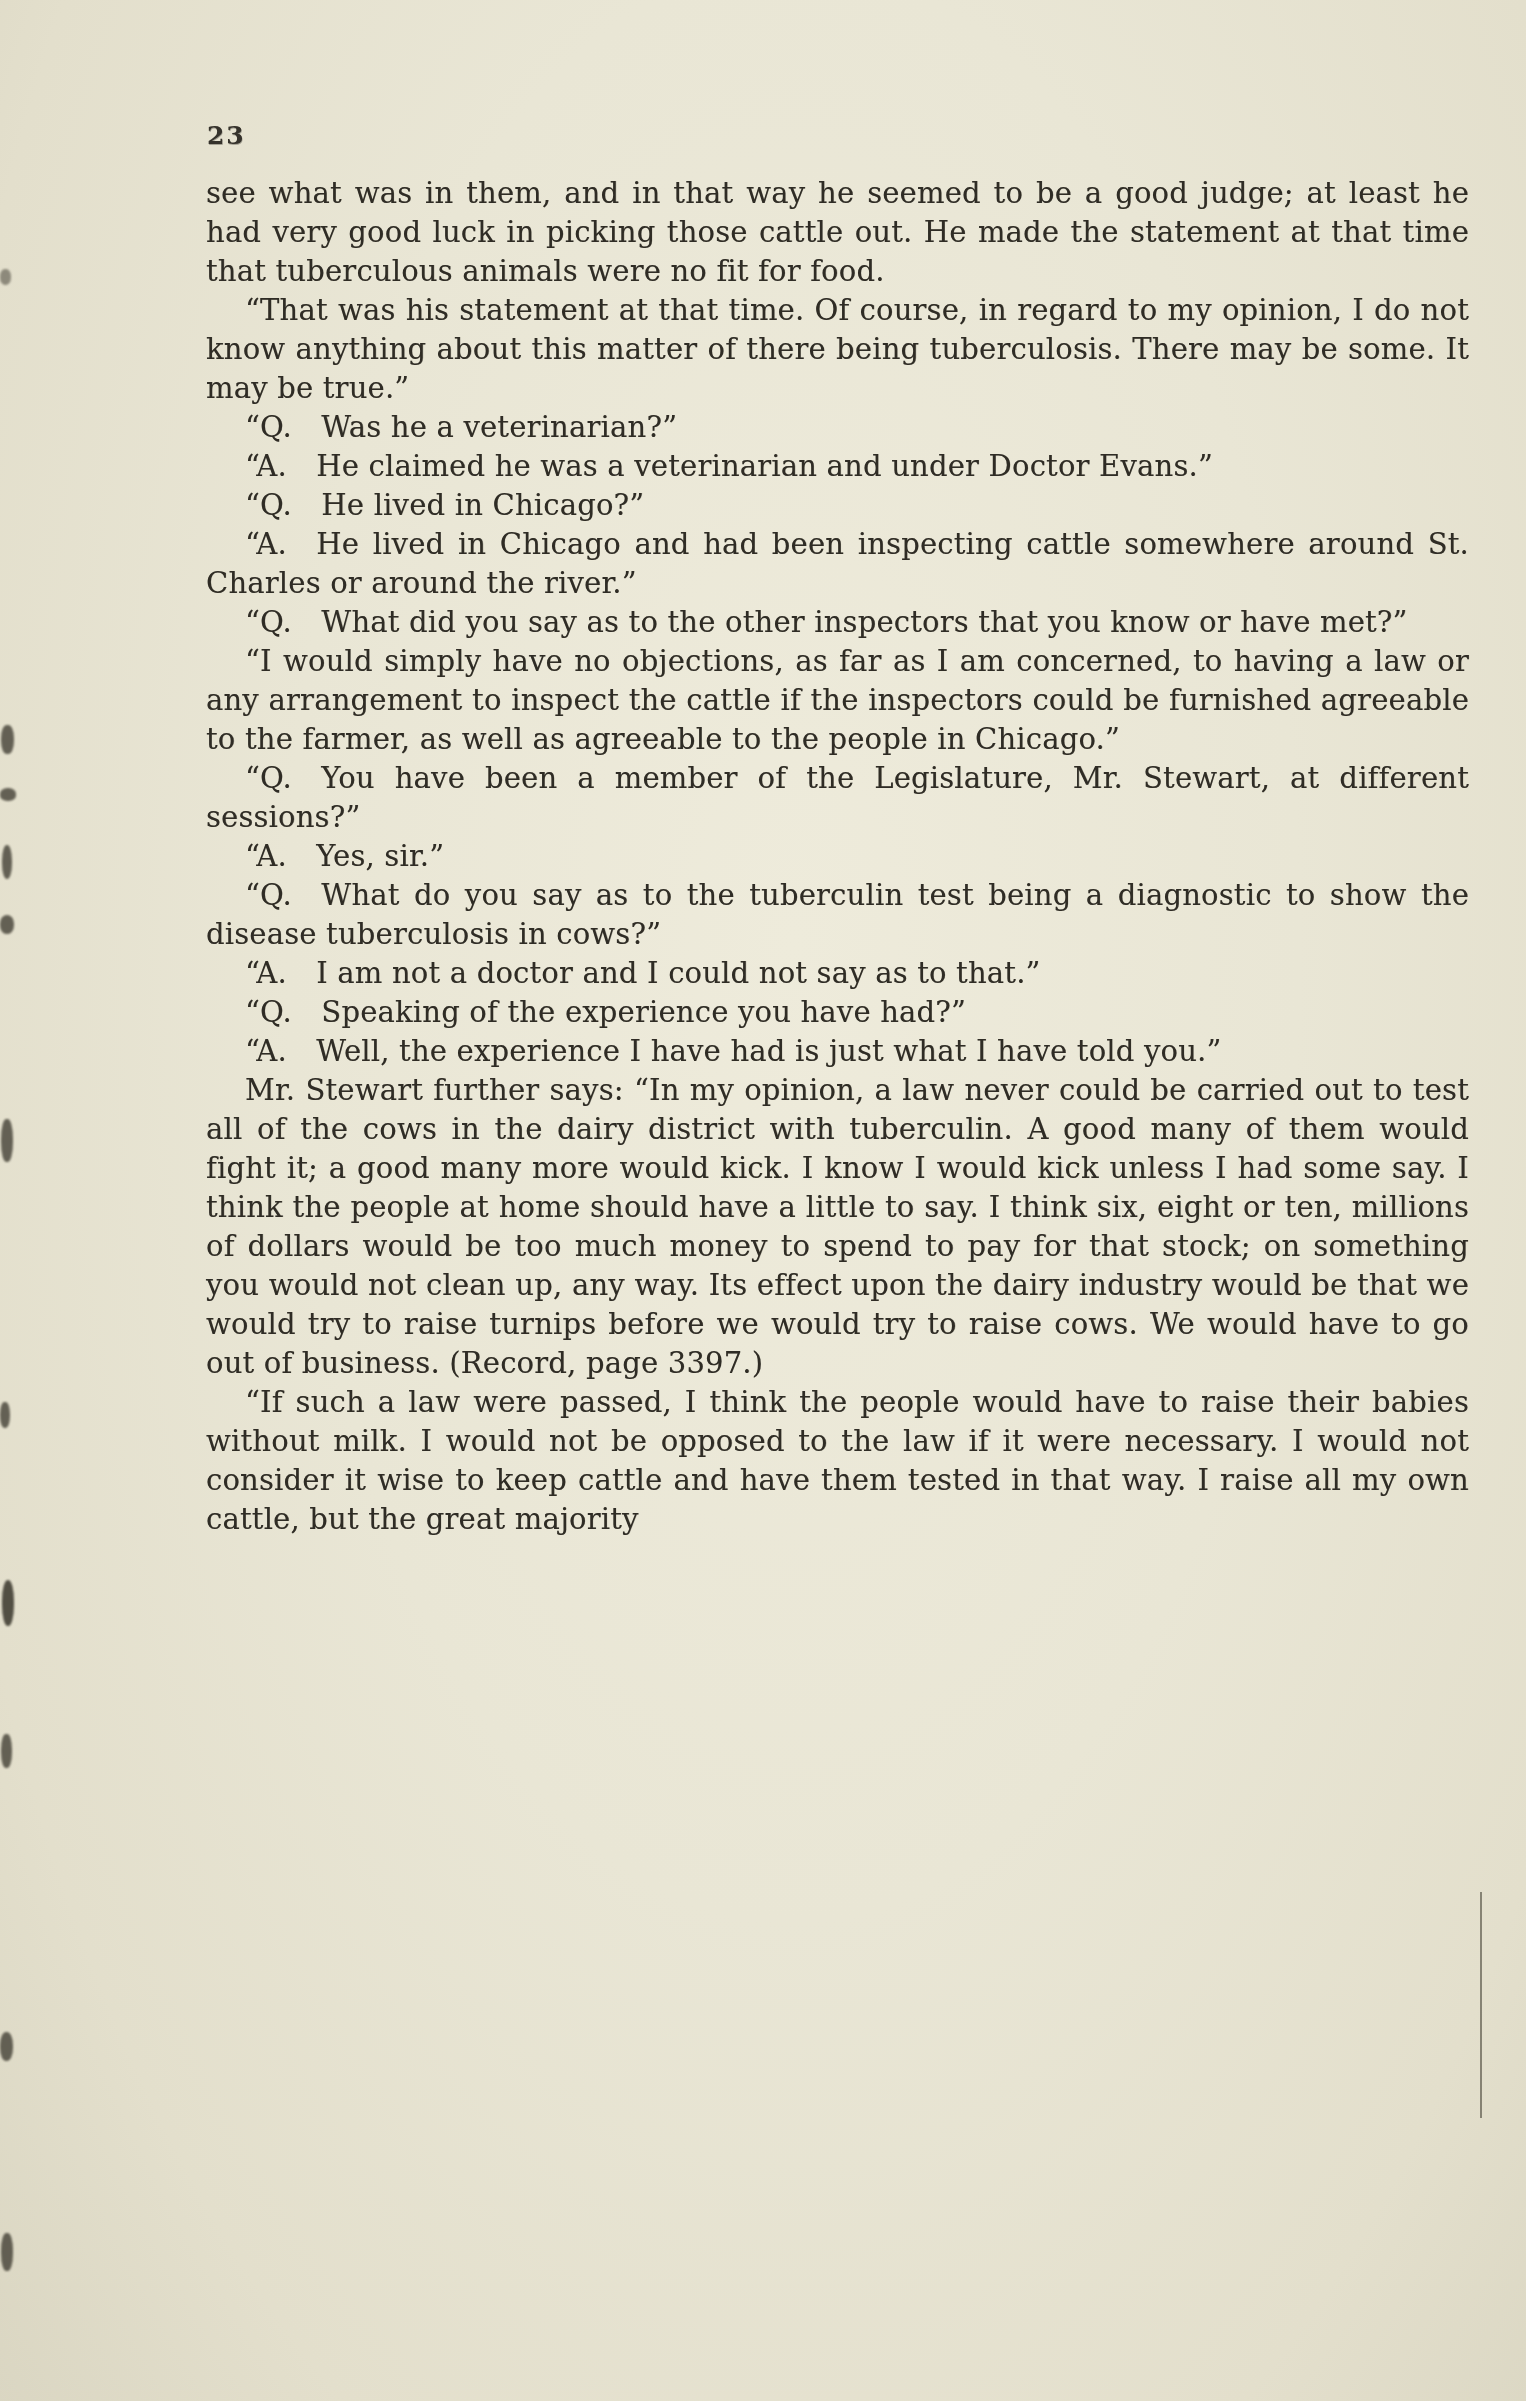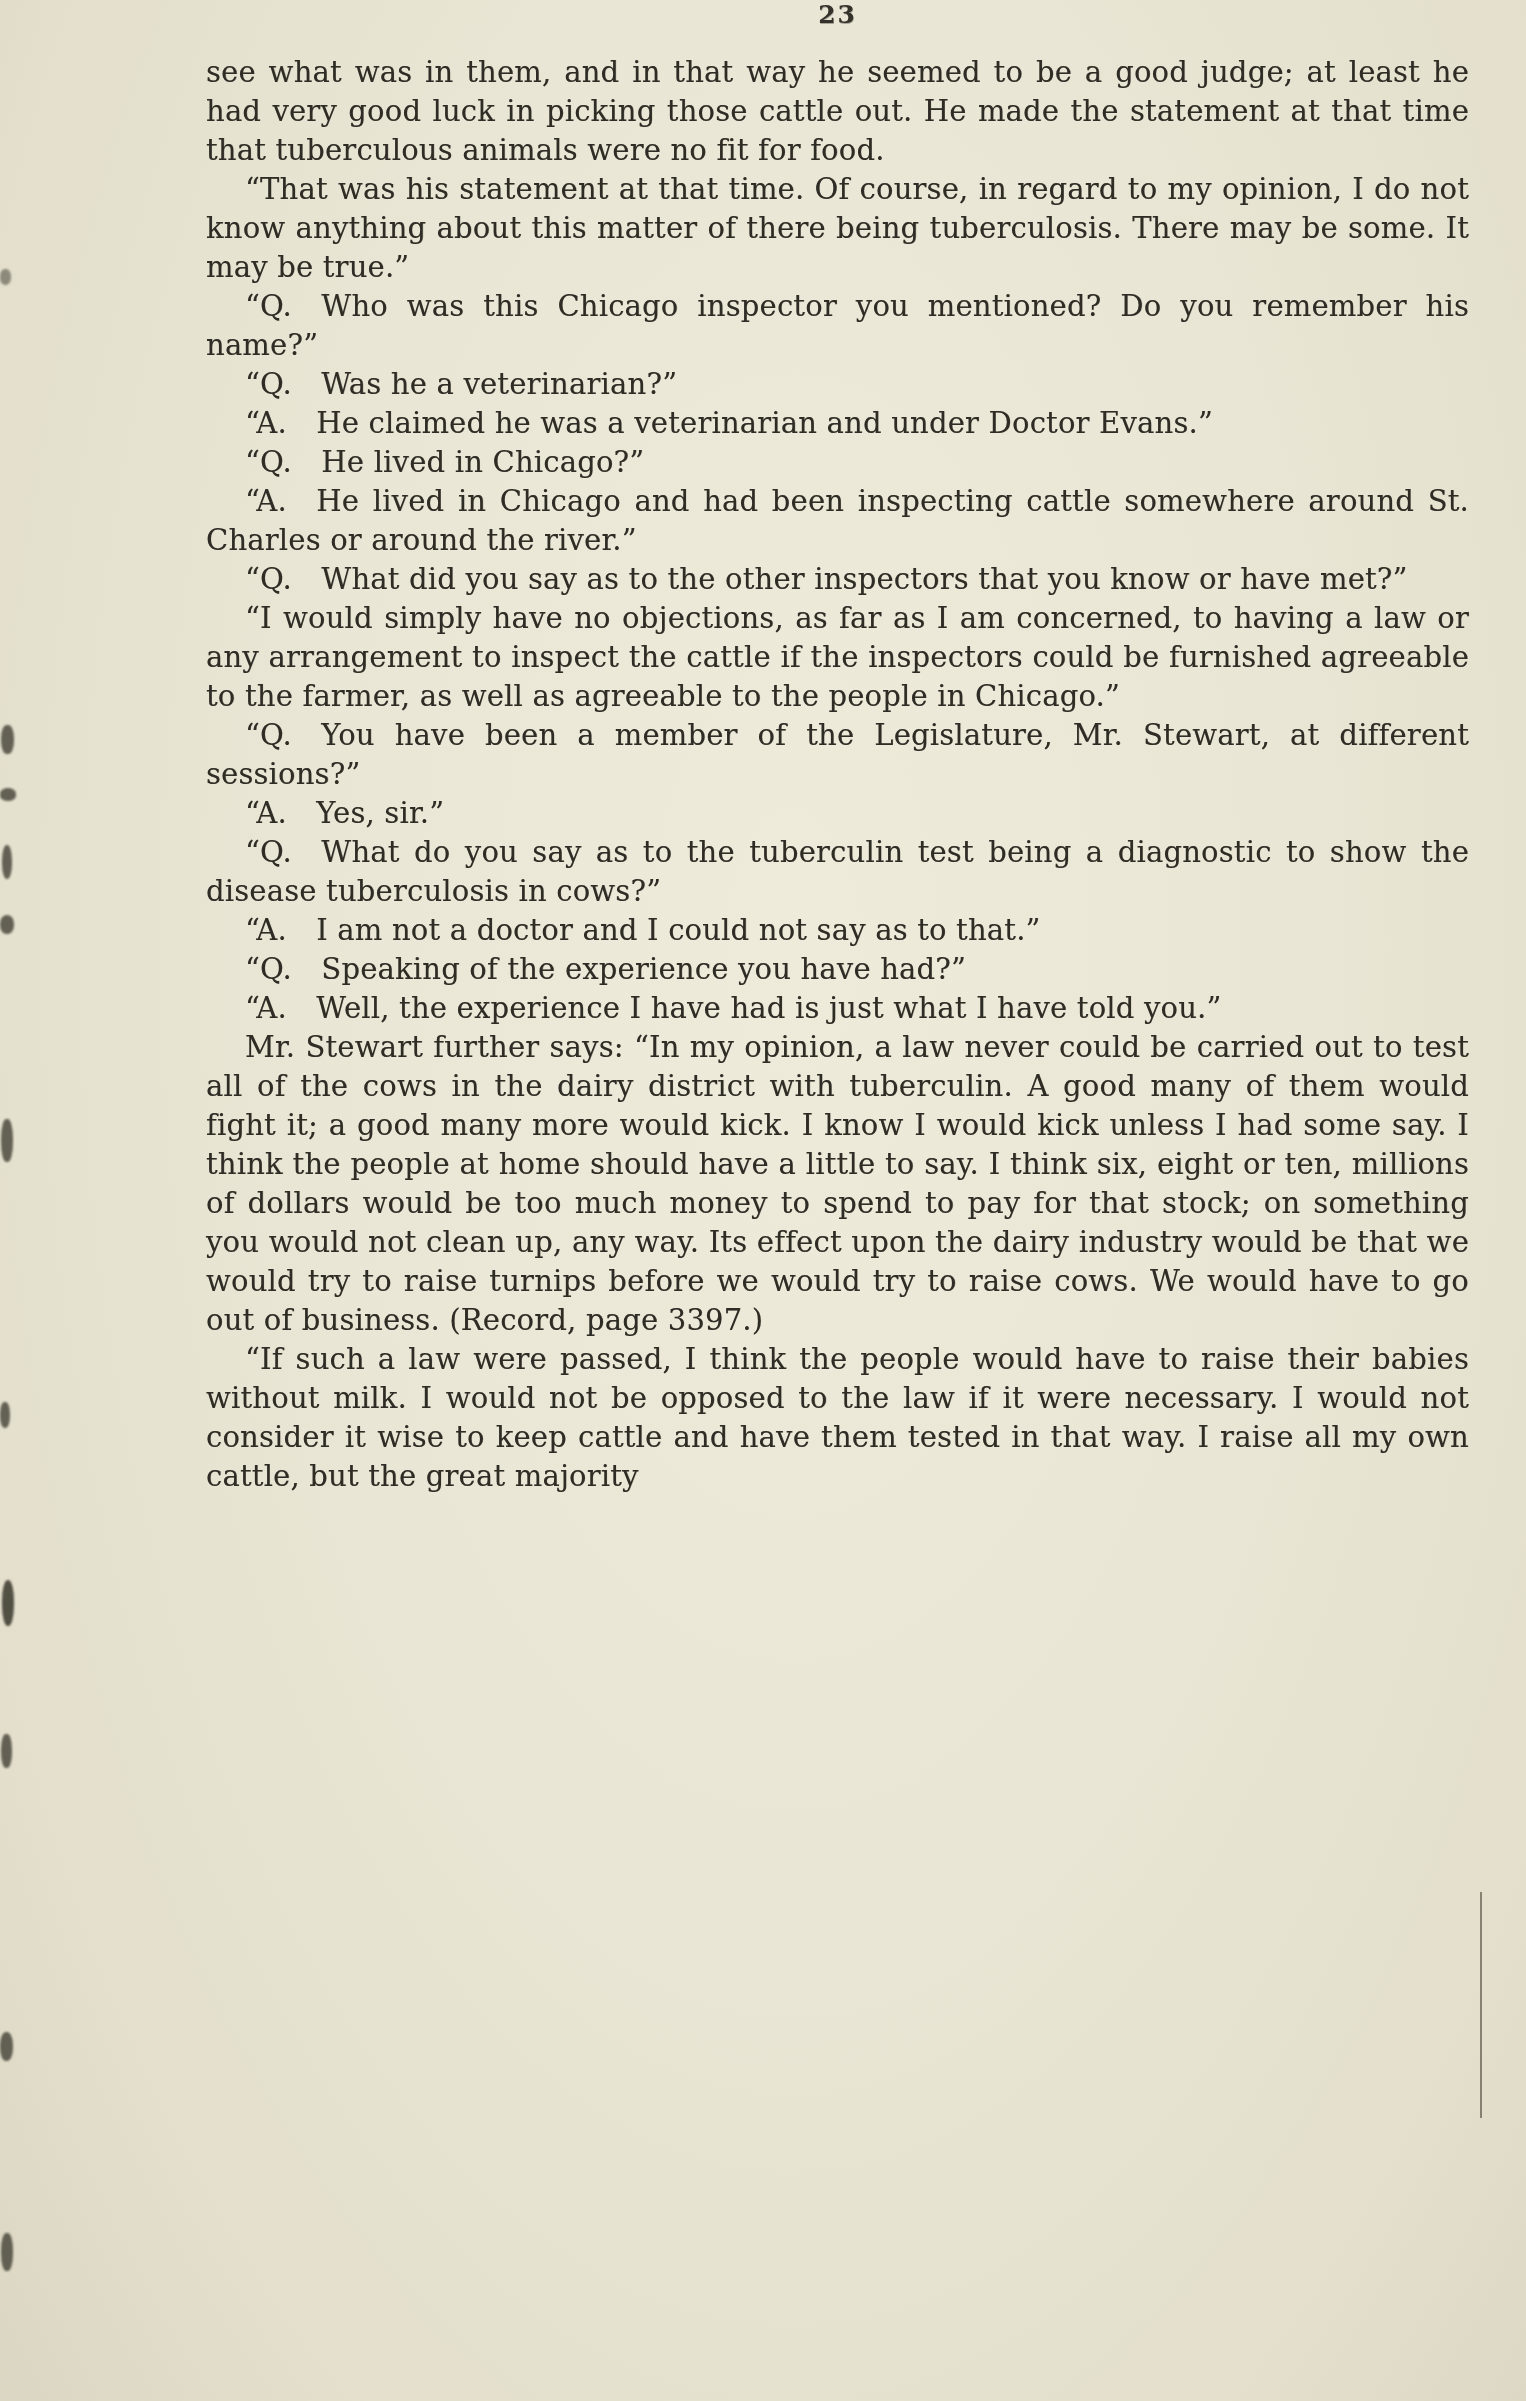--- a/index.html
+++ b/index.html
@@ -16,23 +16,23 @@
     font-family: "DejaVu Serif", "Liberation Serif", serif;
     color: #2f2c25;
   }
 
   .page {
     position: absolute;
     inset: 0;
   }
 
   .page-number {
+    padding-top: 121px;
     margin-left: 207px;
     margin-right: 58px;
-    text-align: center;
     font-size: 25px;
     font-weight: bold;
     letter-spacing: 1.9px;
     color: #35322b;
     text-shadow: 0.5px 0.5px 0 rgba(47,44,37,0.35);
   }
 
   .text-block {
     margin: 24px 57px 0 206px;
     font-size: 29px;
@@ -82,21 +82,20 @@
 </head>
 <body>
 
 <div class="page">
 
   <div class="page-number">23</div>
 
   <div class="text-block">
       <p class="noindent">see what was in them, and in that way he seemed to be a good judge; at least he had very good luck in picking those cattle out.  He made the statement at that time that tuberculous animals were no fit for food.</p>
       <p class="indent">“That was his statement at that time.  Of course, in regard to my opinion, I do not know anything about this matter of there being tuberculosis.  There may be some.  It may be true.”</p>
-      <p class="indent">“Q.  Who was this Chicago inspector you mentioned?  Do you remember his name?”</p>
       <p class="indent">“Q.  Was he a veterinarian?”</p>
       <p class="indent">“A.  He claimed he was a veterinarian and under Doctor Evans.”</p>
       <p class="indent">“Q.  He lived in Chicago?”</p>
       <p class="indent">“A.  He lived in Chicago and had been inspecting cattle somewhere around St. Charles or around the river.”</p>
       <p class="indent">“Q.  What did you say as to the other inspectors that you know or have met?”</p>
       <p class="indent">“I would simply have no objections, as far as I am concerned, to having a law or any arrangement to inspect the cattle if the inspectors could be furnished agreeable to the farmer, as well as agreeable to the people in Chicago.”</p>
       <p class="indent">“Q.  You have been a member of the Legislature, Mr. Stewart, at different sessions?”</p>
       <p class="indent">“A.  Yes, sir.”</p>
       <p class="indent">“Q.  What do you say as to the tuberculin test being a diagnostic to show the disease tuberculosis in cows?”</p>
       <p class="indent">“A.  I am not a doctor and I could not say as to that.”</p>

